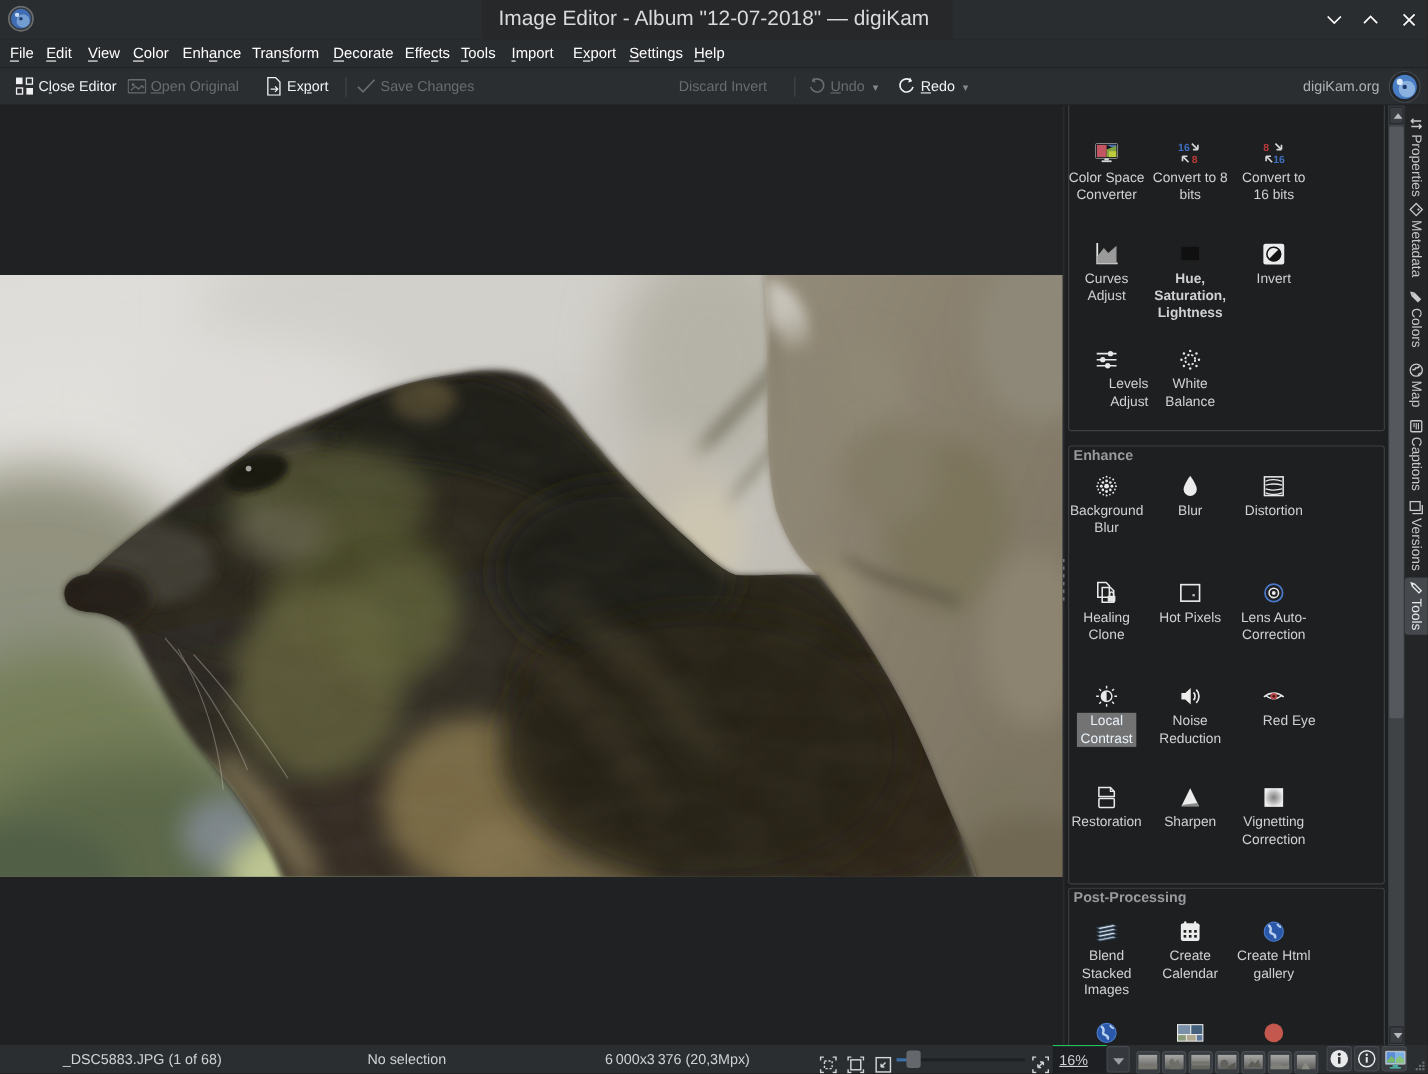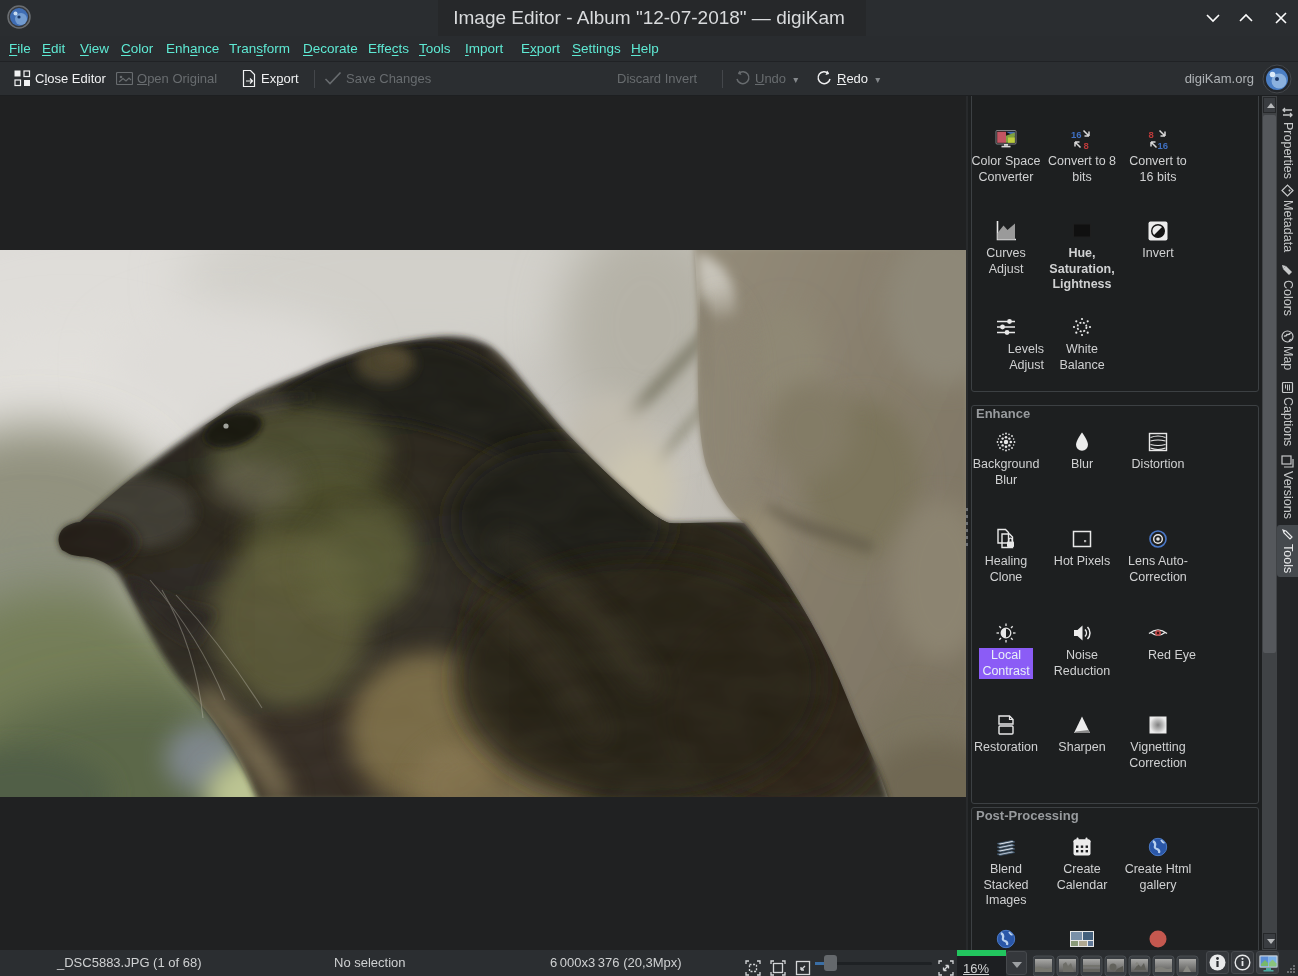--- a/index.html
+++ b/index.html
@@ -10,21 +10,21 @@
   
   #titlebar { position:absolute; left:0; top:0; width:1298px; height:36px;
     background:#2a2d30; }
   #titlebar .title { position:absolute; left:0; right:0; top:0; height:36px;
     line-height:36px; text-align:center; color:#d9dbdd; font-size:19px; }
   .winbtn { position:absolute; top:9px; width:18px; height:18px; color:#fcfcfc; }
   .winbtn svg { display:block; }
 
   
   #menubar { position:absolute; left:0; top:36px; width:1298px; height:26px;
-    background:#292c2f; border-bottom:1px solid #202225; color:#5eead4;
+    background:#292c2f; border-bottom:1px solid #202225; color:#ffffff;
     font-size:13.5px; }
   #menubar span.mi { position:absolute; top:5px; }
   #menubar u { text-decoration:underline; text-underline-offset:2px; }
 
   
   #toolbar { position:absolute; left:0; top:62px; width:1298px; height:34px;
     background:#2b2e31; border-bottom:1px solid #1d1f21; color:#f0f1f2;
     font-size:13px; }
   .tb { position:absolute; top:0; height:33px; line-height:33px; white-space:nowrap; }
   .tb.dis { color:#686c6f; }
@@ -45,21 +45,21 @@
 
   
   #panel { position:absolute; left:968px; top:96px; width:294px; height:854px;
     background:#1d1f20; overflow:hidden; }
   .gbox { position:absolute; left:3px; width:288px; border:1px solid #3c4043;
     border-radius:3px; }
   .ghead { position:absolute; left:8px; color:#989b9e; font-weight:bold; font-size:13px; }
   .cell { position:absolute; width:76px; text-align:center; color:#d0d1d2;
     font-size:12.5px; line-height:15.5px; }
   .cell .ic { display:block; margin:0 auto 4px auto; width:22px; height:22px; }
-  .cell .lbl span.sel { background:#8b5cf6; color:#e8f0f8; display:inline-block; padding:0 3px; }
+  .cell .lbl span.sel { background:#737373; color:#e8f0f8; display:inline-block; padding:0 3px; }
 
   
   #rscroll { position:absolute; left:1262px; top:96px; width:15px; height:854px;
     background:#404346; }
   #rscroll .btn { position:absolute; left:1px; width:13px; height:16px;
     background:#3a3d41; border:1px solid #26282a; }
   #rscroll .thumb { position:absolute; left:1px; width:13px; background:#55585c;
     border-radius:2px; }
   .arr { width:0; height:0; position:absolute; left:3px; }
   .arr.up { top:5px; border-left:4px solid transparent; border-right:4px solid transparent;
@@ -673,21 +673,21 @@
     <span class="st" style="left:815px; top:12px; width:10px; height:3px; background:#3a6ea5;"></span>
     <span class="st" style="left:824px; top:5px; width:13px; height:16px; background:#64686c; border-radius:3px;"></span>
 
     <svg class="st" style="left:938px; top:5px" width="16" height="16" viewBox="0 0 16 16">
         <g stroke="#d4d6d8" stroke-width="1.3" fill="none">
           <path d="M1 4 V1 H4 M12 1 H15 V4 M15 12 V15 H12 M4 15 H1 V12"></path>
           <path d="M5.5 10.5 L10.5 5.5 M10.5 5.5 v3 M10.5 5.5 h-3 M5.5 10.5 v-3 M5.5 10.5 h3"></path>
         </g>
       </svg>
 
-    <span class="st" style="left:957px; width:49px; height:26px; background:#1d1f22; border-top:6px solid #22c55e; padding-left:6px;text-decoration:underline;">16%</span>
+    <span class="st" style="left:957px; width:49px; height:26px; background:#1d1f22; border-top:1px solid #22c55e; padding-left:6px;text-decoration:underline;">16%</span>
     <span class="st sbtn" style="left:1006px; top:1px; width:21px; height:24px;">
         <span style="position:absolute;left:5px;top:10px;width:0;height:0;border-left:5px solid transparent;border-right:5px solid transparent;border-top:6px solid #9da0a3;"></span>
       </span>
 
     <svg class="st" style="left:1033px; top:3px" width="167" height="20" viewBox="0 0 167 20">
       <defs>
           <linearGradient id="tg" x1="0" y1="0" x2="0" y2="1">
             <stop offset="0" stop-color="#a8a8a6"></stop>
             <stop offset="0.55" stop-color="#7e7e7c"></stop>
             <stop offset="1" stop-color="#5e5e5c"></stop>

